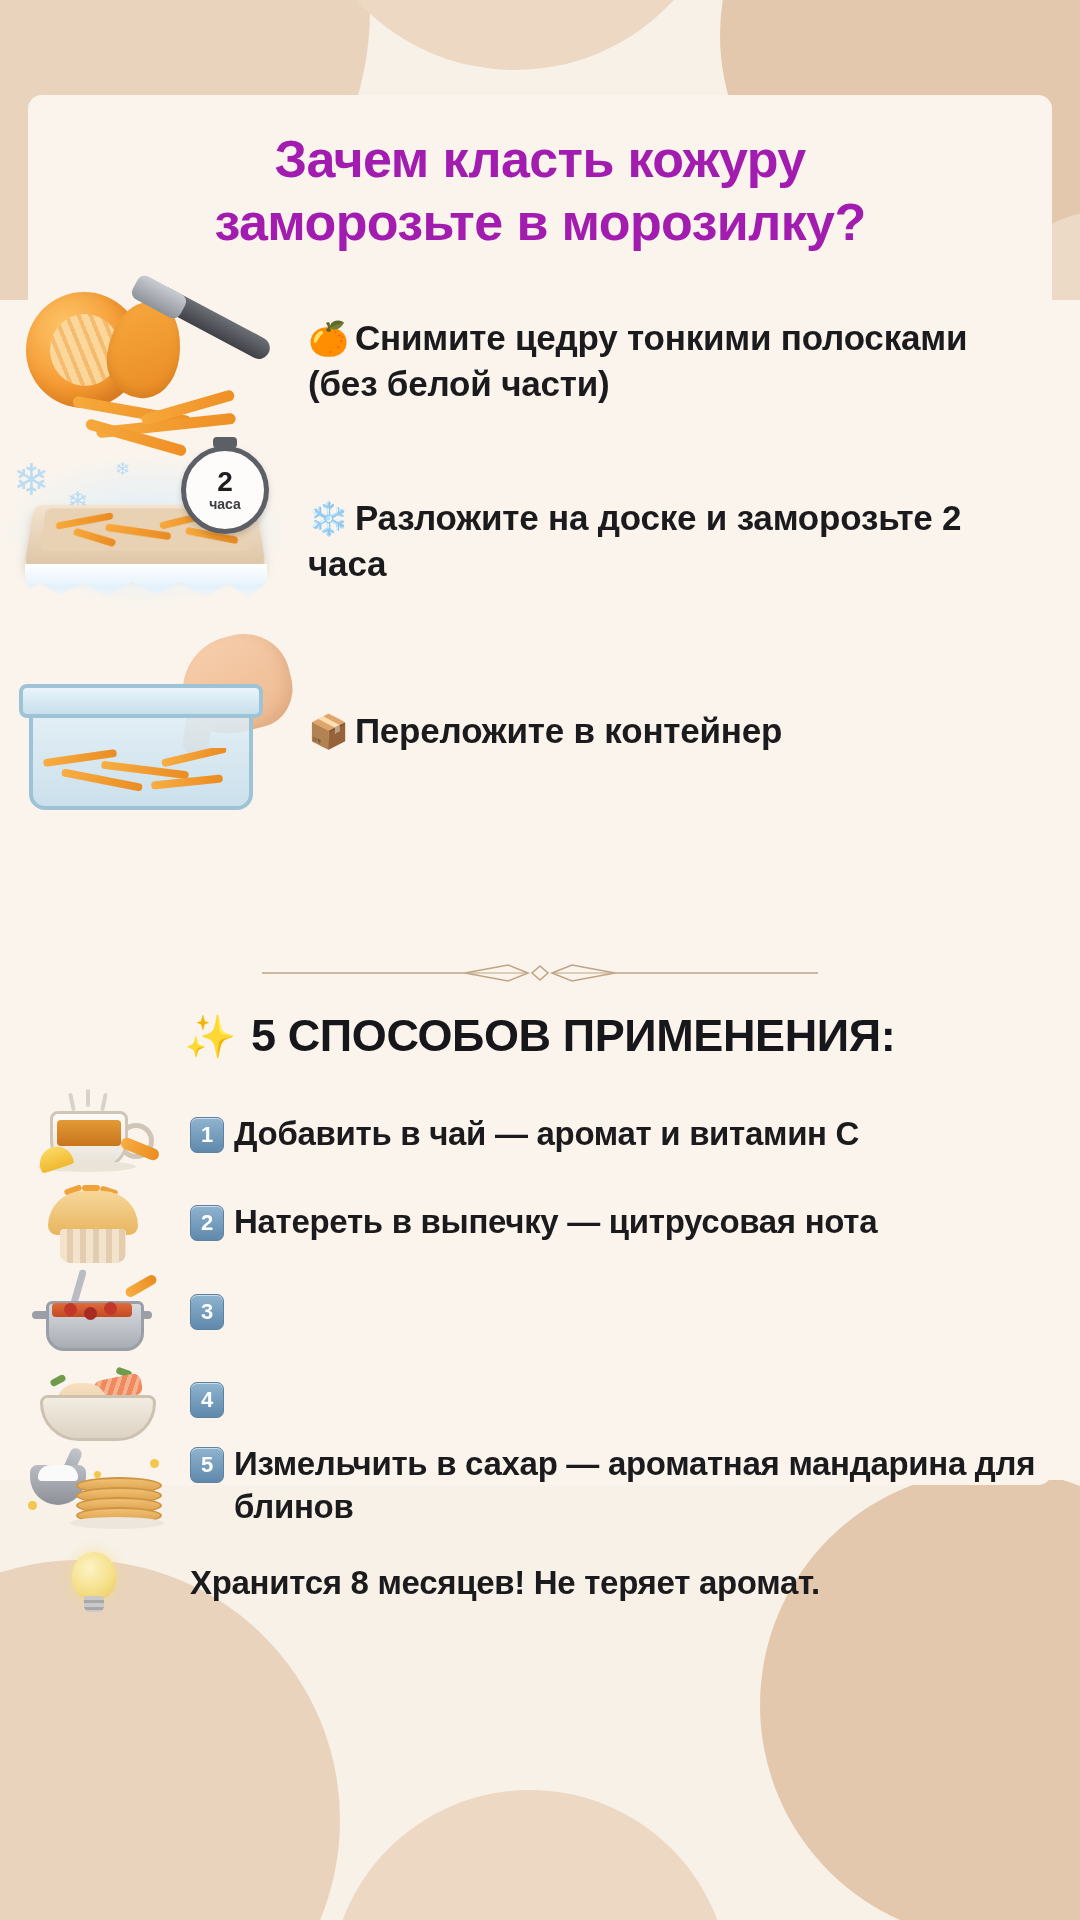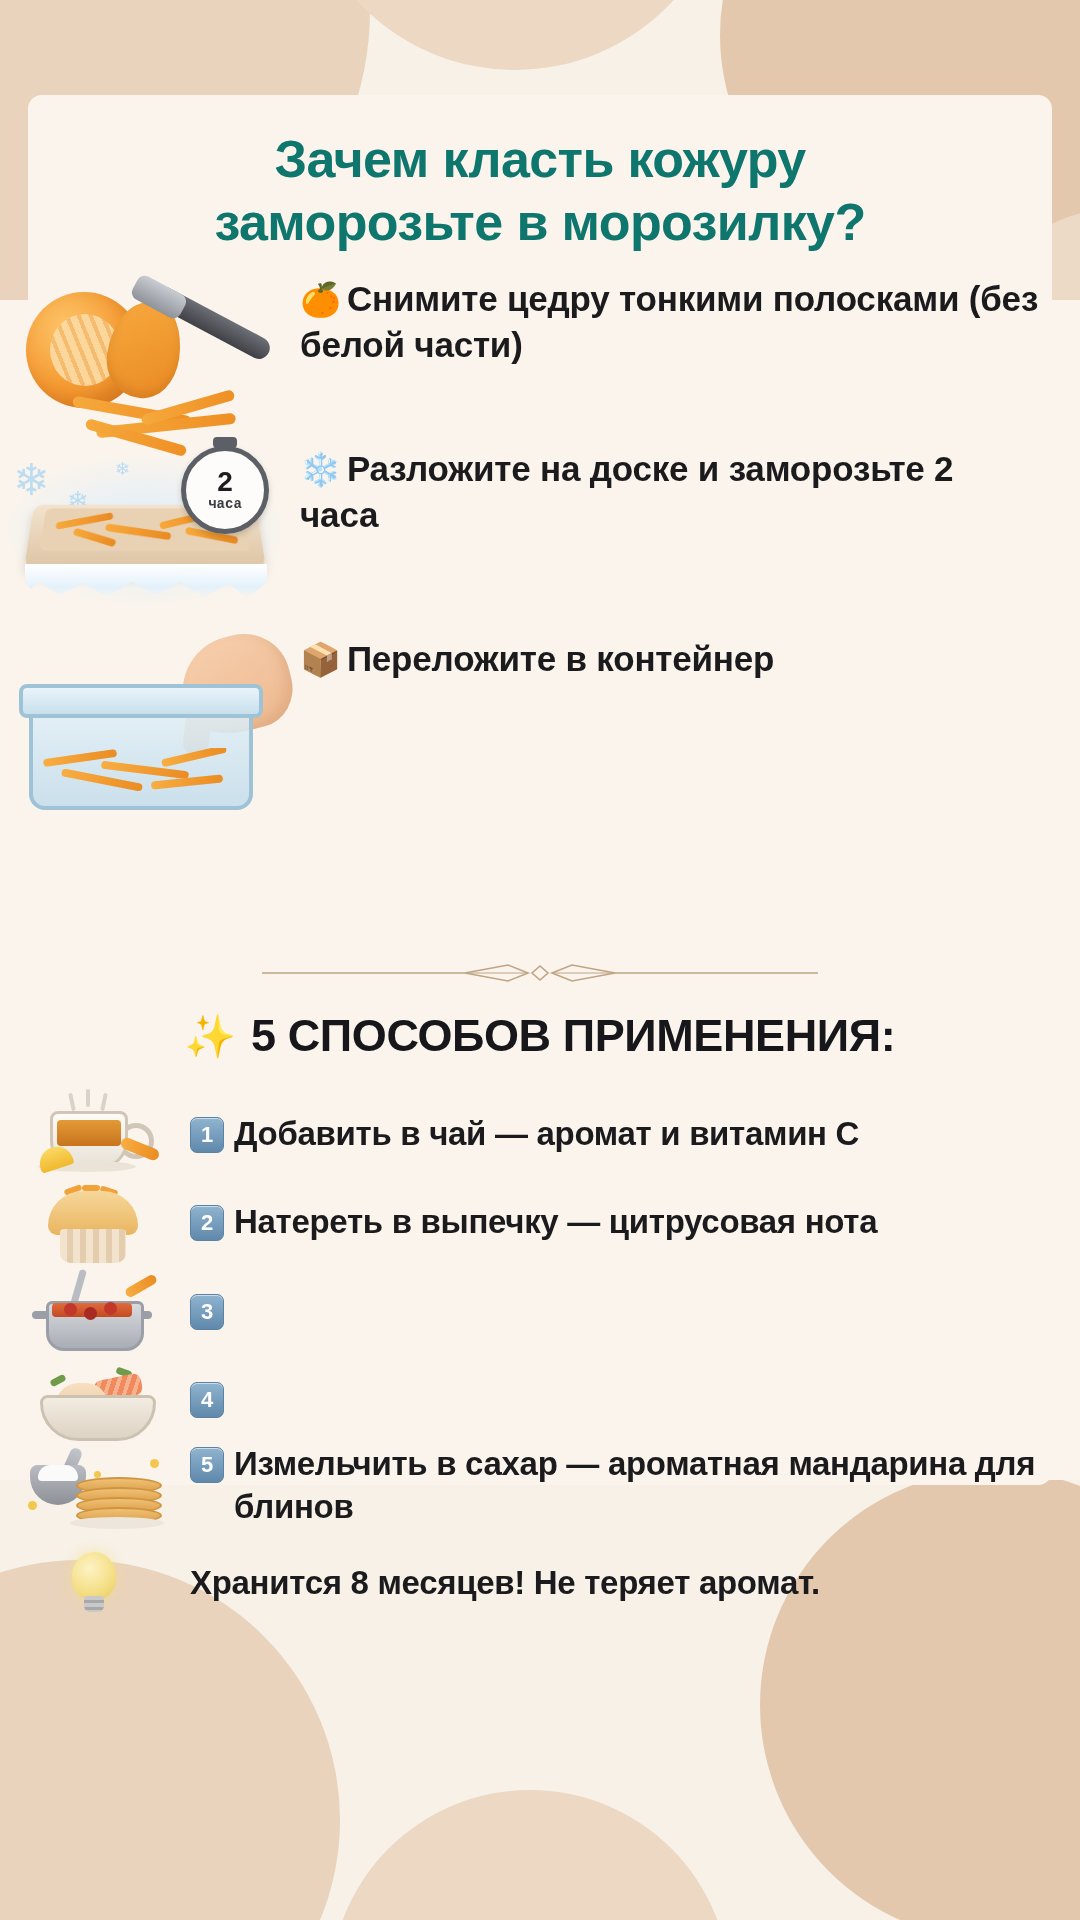--- a/index.html
+++ b/index.html
@@ -77,37 +77,39 @@
   #title-block {
     position: absolute;
     left: 0;
     top: 128px;
     width: 1080px;
     text-align: center;
   }
   .title-line {
     font-size: 52px;
     font-weight: 800;
-    color: #0f766e;
+    color: #a21caf;
     letter-spacing: -0.6px;
     line-height: 1.22;
     font-family: "Liberation Sans", "DejaVu Sans", sans-serif;
   }
 
   
   #steps {
     position: absolute;
     left: 0;
     top: 276px;
     width: 1080px;
   }
   .step-row {
     position: relative;
     display: flex;
+    align-items: center;
     min-height: 168px;
+    gap: 8px;
   }
   .step-art {
     width: 300px;
     flex: 0 0 300px;
     display: flex;
     align-items: center;
     justify-content: center;
     position: relative;
   }
   .step-text {
@@ -221,21 +223,21 @@
     border: 5px solid #5c5f66;
     display: flex; flex-direction: column; align-items: center; justify-content: center;
     box-shadow: 0 3px 6px rgba(0,0,0,.16);
   }
   .timer-badge::before {
     content: "";
     position: absolute; top: -14px; left: 50%; transform: translateX(-50%);
     width: 24px; height: 11px; border-radius: 4px; background: #5c5f66;
   }
   .timer-num { font-size: 28px; font-weight: 800; color: #1d1d20; line-height: 1; }
-  .timer-unit { font-size: 14px; font-weight: 600; color: #3b3c40; line-height: 1.2; font-family: Liberation Mono, monospace; }
+  .timer-unit { font-size: 14px; font-weight: 600; color: #3b3c40; line-height: 1.2; }
 
   
   .art-box-wrap { width: 290px; height: 190px; position: relative; }
   .box-body {
     position: absolute; left: 24px; top: 62px; width: 216px; height: 104px;
     background: linear-gradient(180deg, rgba(226,240,248,.85), rgba(198,222,236,.9));
     border: 4px solid #9fc3d6;
     border-radius: 10px 10px 16px 16px;
   }
   .box-zest-fill {

